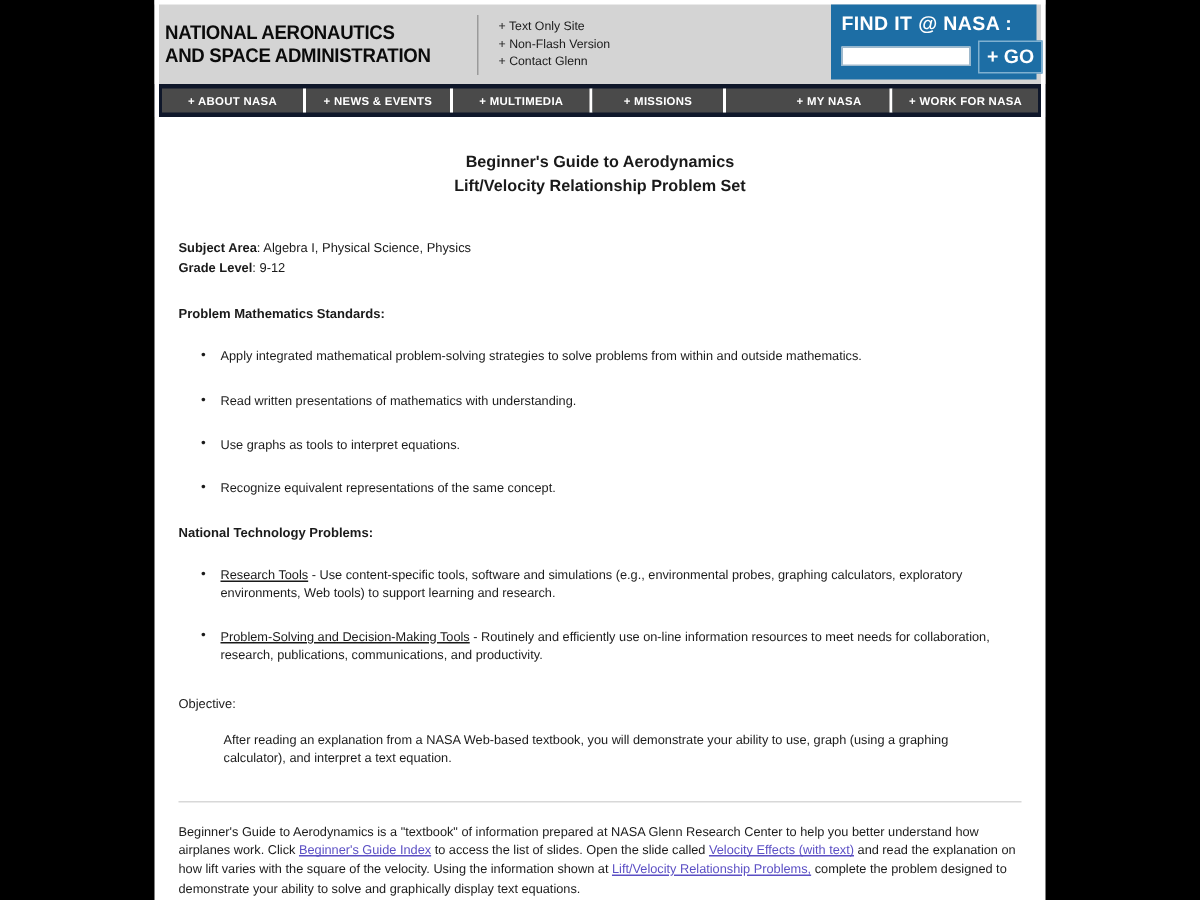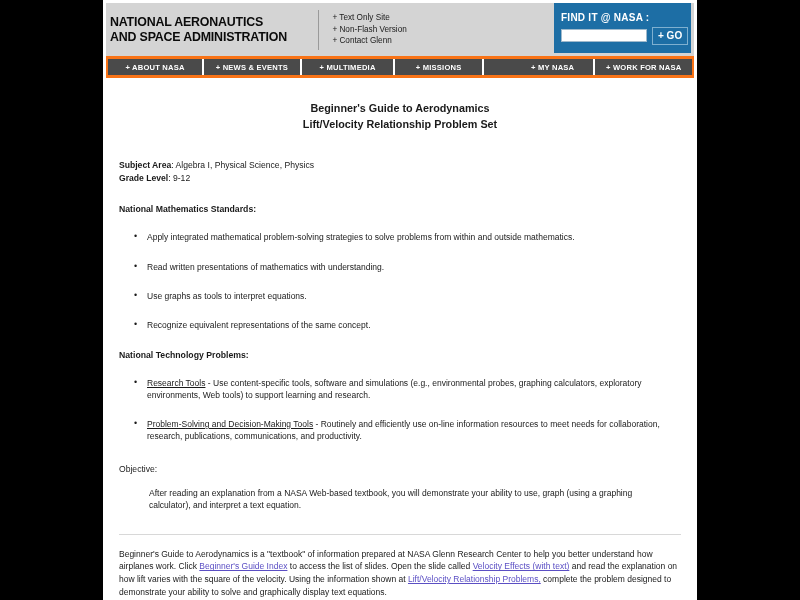--- a/index.html
+++ b/index.html
@@ -70,49 +70,49 @@
     position: absolute;
     right: 3px; top: 0;
     width: 137px; height: 50px;
     background: #1d6ea5;
     display: flex; flex-direction: column;
     justify-content: center;
     padding: 0 7px;
   }
   .findit-label {
     color: #ffffff;
-    font-size: 10px;
+    font-size: 13px;
     font-weight: bold;
     letter-spacing: 0.25px;
     margin-bottom: 4px;
     white-space: nowrap;
   }
   .findit-row { display: flex; align-items: center; gap: 5px; }
   .findit-input {
     width: 86px; height: 13px;
     background: #ffffff;
     border: 1px solid #9fb9cc;
     padding: 0 2px;
     font-size: 8px;
     outline: none;
   }
   .go-btn {
     border: 1px solid #7fb0d0;
     color: #ffffff;
-    font-size: 10px;
+    font-size: 13px;
     font-weight: bold;
     padding: 2px 5px 3px 5px;
     background: #1d6ea5;
     white-space: nowrap;
     cursor: pointer;
   }
   
   .navstrip {
     height: 22px;
-    background: #f97316;
+    background: #0f172a;
     border-left: 3px solid #ffffff;
     border-right: 3px solid #ffffff;
     display: flex;
     align-items: stretch;
     padding: 3px 2px 3px 2px;
   }
   .navitem {
     background: #4a4a4a;
     color: #ffffff;
     font-size: 7.6px;
@@ -247,21 +247,21 @@
       <div>Lift/Velocity Relationship Problem Set</div>
     </div>
 
     <div class="meta-line">
       <b>Subject Area</b><span>: Algebra I, Physical Science, Physics</span>
     </div>
     <div class="meta-line">
       <b>Grade Level</b><span>: 9-12</span>
     </div>
 
-    <div class="sec-head">National Mathematics Standards:</div>
+    <div class="sec-head">Problem Mathematics Standards:</div>
     <ul class="std">
       <li>Apply integrated mathematical problem-solving strategies to solve problems from within and outside mathematics.</li>
       <li>Read written presentations of mathematics with understanding.</li>
       <li>Use graphs as tools to interpret equations.</li>
       <li>Recognize equivalent representations of the same concept.</li>
     </ul>
 
     <div class="sec-head">National Technology Problems:</div>
     <ul class="std">
       <li><span class="uline">Research Tools</span><span> - Use content-specific tools, software and simulations (e.g., environmental probes, graphing calculators, exploratory environments, Web tools) to support learning and research.</span></li>

